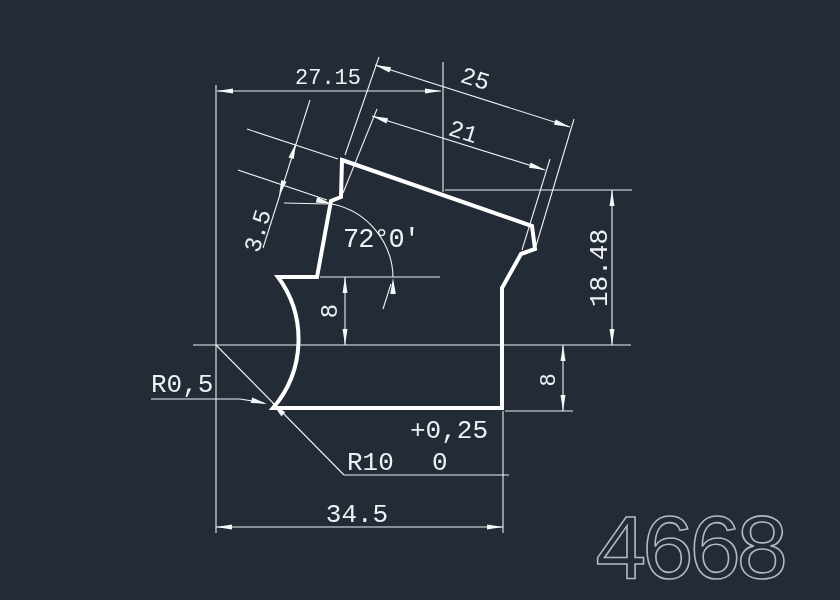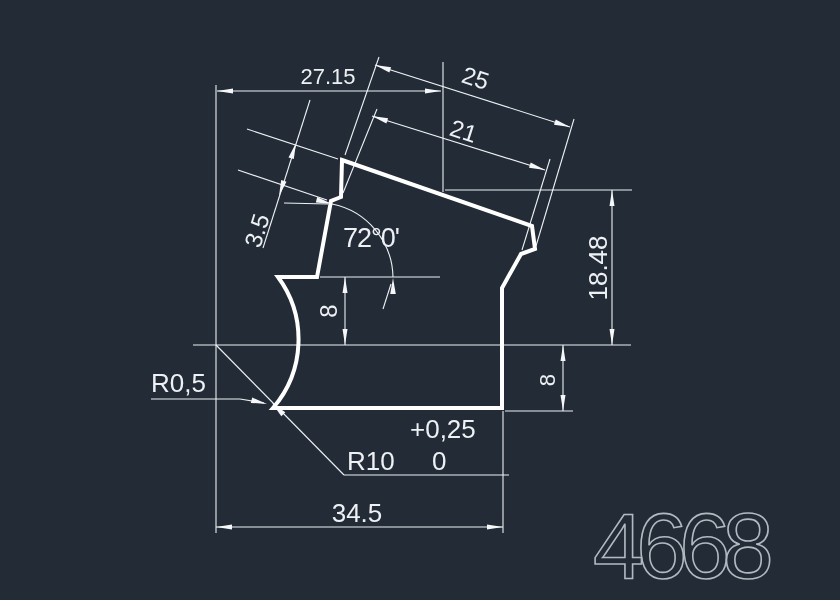--- a/index.html
+++ b/index.html
@@ -1,21 +1,21 @@
 <!DOCTYPE html>
 <html><head>
 <meta charset="utf-8">
 <style>
   html,body{margin:0;padding:0;background:#10151c;}
   .canvas{
     position:relative;
     width:840px;height:600px;
     background:#232b36;
     overflow:hidden;
-    font-family:Liberation Sans, sans-serif;
+    font-family:Liberation Mono, monospace;
   }
   svg{display:block;}
   .thin{stroke:#eef1f4;stroke-width:1.1;fill:none;}
   .profile{stroke:#ffffff;stroke-width:4;fill:none;stroke-linejoin:miter;}
   .arrow{fill:#f5f7f9;stroke:none;}
   text{fill:#eef1f4;stroke:none;}
   .dimtxt{font-size:24px;}
   .t-2715{font-size:22px;}
   .t-angle{font-size:27px;letter-spacing:-1px;}
   .t-1848{font-size:26px;}

